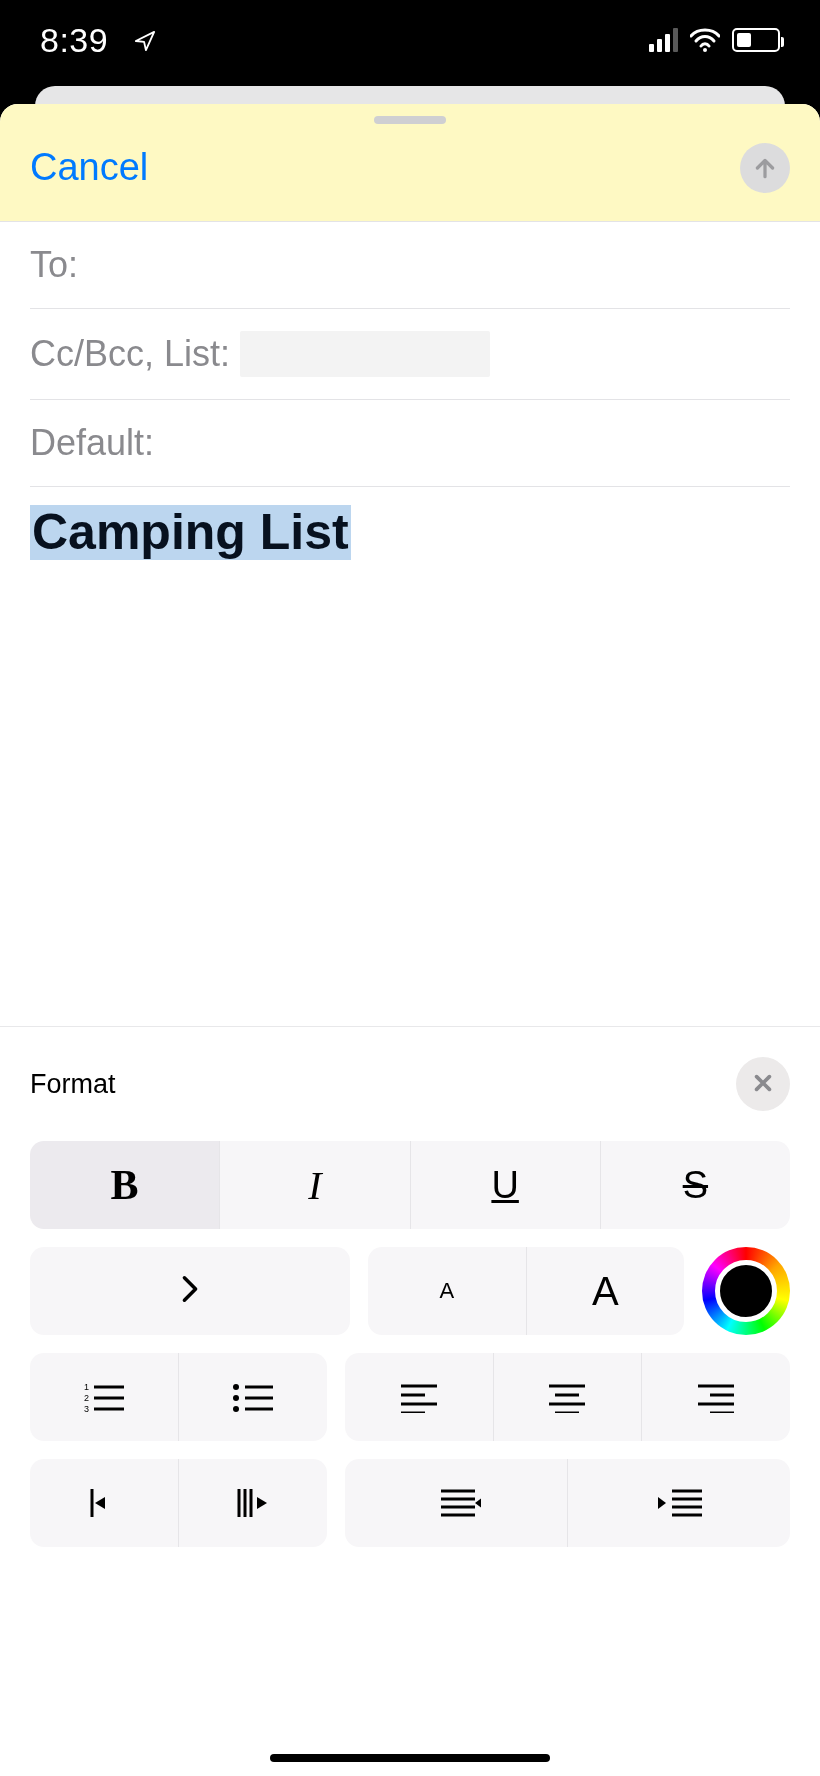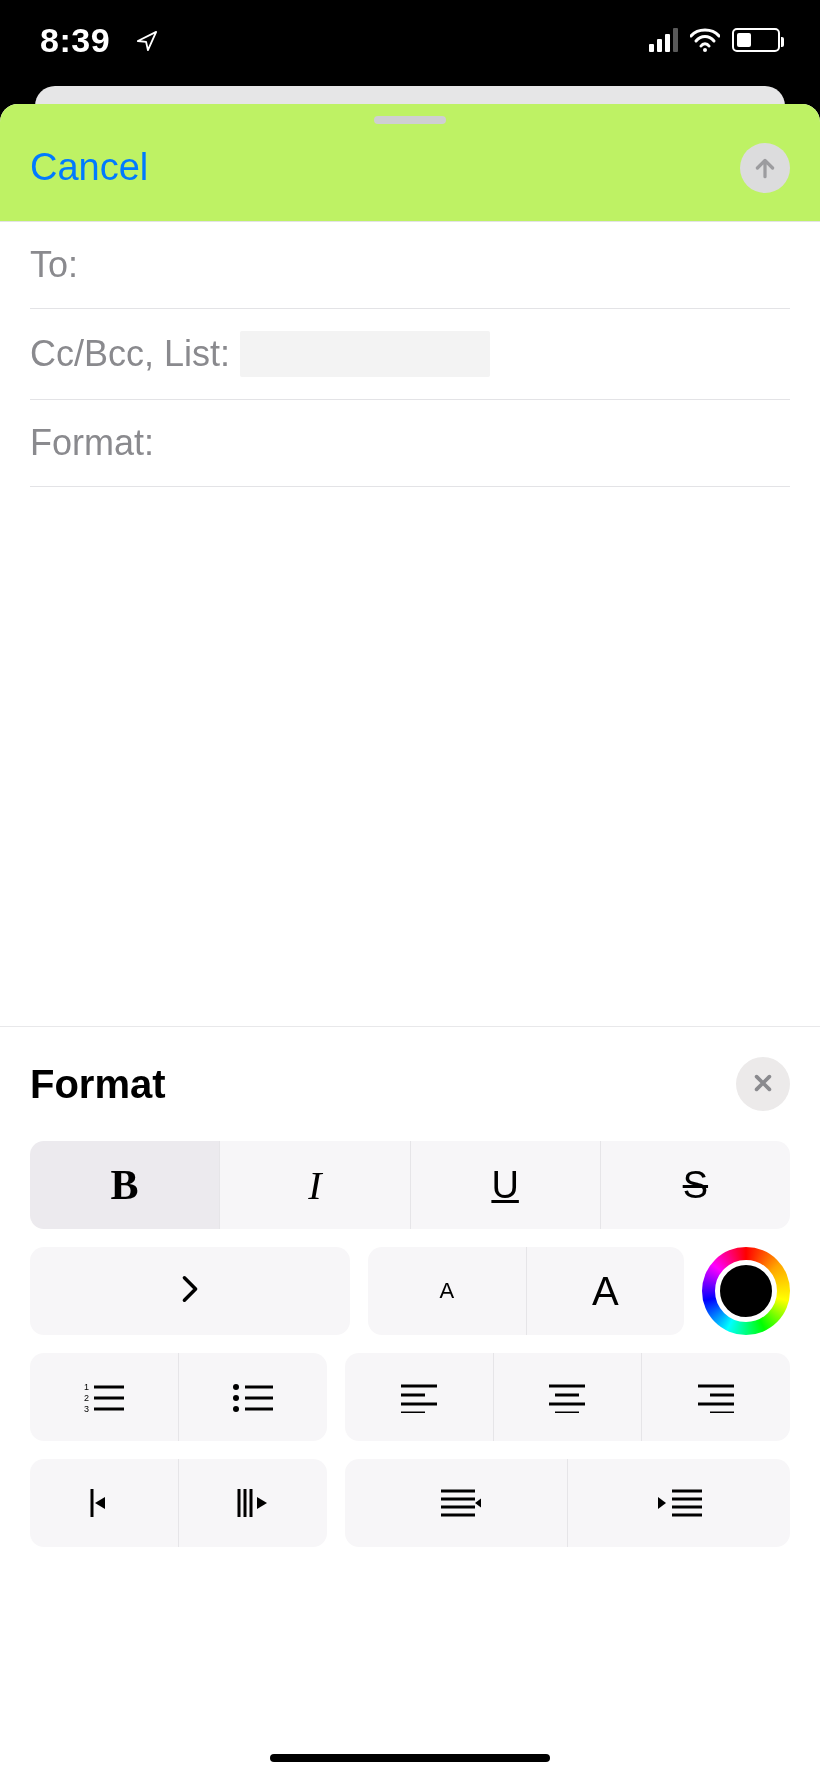--- a/index.html
+++ b/index.html
@@ -1,21 +1,21 @@
 <!DOCTYPE html>
 <html><head>
 <meta charset="utf-8">
 <style>
   * { box-sizing: border-box; margin: 0; padding: 0; }
   html, body { width: 820px; height: 1776px; font-family: -apple-system, "Helvetica Neue", Arial, sans-serif; background:#000; overflow:hidden; }
   .screen { position:relative; width:820px; height:1776px; background:#000; }
 
   
   .statusbar { position:absolute; top:0; left:0; right:0; height:80px; color:#fff; display:flex; align-items:center; justify-content:space-between; padding:0 40px; }
-  .statusbar .time { font-size:34px; font-weight:700; letter-spacing:0.5px; display:flex; align-items:center; gap:26px;}
+  .statusbar .time { font-size:34px; font-weight:400; letter-spacing:0.5px; display:flex; align-items:center; gap:26px;}
   .statusbar .right { display:flex; align-items:center; gap:12px; }
 
   
   .loc-icon { display:inline-block; }
 
   
   .bars { display:flex; align-items:flex-end; gap:3px; height:24px; }
   .bars span { width:5px; background:#fff; border-radius:1px; }
   .bars span.dim { background:rgba(255,255,255,0.35); }
   .b1{height:8px}.b2{height:13px}.b3{height:18px}.b4{height:24px}
@@ -26,41 +26,41 @@
   
   .battery { position:relative; width:48px; height:24px; border:2px solid #fff; border-radius:5px; display:flex; align-items:center; }
   .battery::after { content:""; position:absolute; right:-6px; top:7px; width:3px; height:10px; background:#fff; border-radius:0 2px 2px 0;}
   .battery .fill { position:absolute; left:3px; top:3px; bottom:3px; width:14px; background:#fff; border-radius:2px;}
 
   
   .under-sheet { position:absolute; top:86px; left:35px; right:35px; height:60px; background:#e6e6e7; border-radius:20px 20px 0 0; }
 
   
   .sheet { position:absolute; top:104px; left:0; right:0; bottom:0; background:#fff; border-radius:18px 18px 0 0; overflow:hidden; }
-  .sheet-header { height:118px; background:#bef264; position:relative; display:flex; align-items:center; justify-content:center; border-bottom:1px solid #e3e3e6;}
+  .sheet-header { height:118px; background:#fef9c3; position:relative; display:flex; align-items:center; justify-content:center; border-bottom:1px solid #e3e3e6;}
   .grabber { position:absolute; top:12px; left:50%; transform:translateX(-50%); width:72px; height:8px; background:#cfcfd2; border-radius:4px; }
   .cancel-btn { position:absolute; left:30px; top:50%; transform:translateY(-40%); color:#007aff; font-size:38px; font-weight:400; }
   .title { font-size:38px; font-weight:700; color:#000; margin-top:10px;}
   .send-btn { position:absolute; right:30px; top:50%; transform:translateY(-40%); width:50px; height:50px; background:#dcdcdd; border-radius:25px; display:flex; align-items:center; justify-content:center; }
   .send-btn svg { display:block; }
 
   .fields { padding:0 30px; }
   .field-row { border-bottom:1px solid #e3e3e6; padding:22px 0; display:flex; align-items:center; gap:10px; }
   .field-row.first { border-top:none; }
   .field-label { color:#8a8a8e; font-size:36px; font-weight:400;text-align:right; }
   .field-input { flex:1; border:none; outline:none; font-size:36px; color:#000; background:transparent; }
   .redacted { display:inline-block; width:250px; height:46px; background:#f3f3f3; border-radius:2px; }
 
   .body-area { position:relative; padding:18px 30px; }
   .sel-highlight { display:inline-block; background:#bcd6ef; padding:0 2px; font-size:50px; font-weight:700; color:#07111f; line-height:1.1; position:relative;}
 
   
   .format-panel { position:absolute; left:0; right:0; bottom:0; top:922px; background:#fff; border-top:1px solid #e8e8ea; padding:30px 30px 50px 30px; }
   .format-header { display:flex; align-items:center; justify-content:space-between; margin-bottom:30px;}
-  .format-title { font-size:40px; font-weight:700; }
+  .format-title { font-size:27px; font-weight:400; }
   .close-x { width:54px; height:54px; background:#eceaea; border-radius:27px; display:flex; align-items:center; justify-content:center; color:#7b7b7f; font-size:30px; font-weight:700;}
 
   .seg-row { display:flex; gap:0; margin-bottom:18px; }
   .seg4 { flex:1; height:88px; background:#f7f6f8; display:flex; align-items:center; justify-content:center; font-size:38px; position:relative;}
   .seg4:first-child { border-radius:14px 0 0 14px; }
   .seg4:last-child  { border-radius:0 14px 14px 0; }
   .seg4 + .seg4 { border-left:1px solid #e6e5e8; }
   .seg4.active { background:#eceaee; font-weight:800; }
   .bold-glyph { font-family: Georgia, serif; font-weight:800; font-size:42px;}
   .italic-glyph { font-family: Georgia, serif; font-style:italic; font-size:40px;}
@@ -143,25 +143,28 @@
     <div class="fields">
       <div class="field-row first">
         <span class="field-label">To:</span>
         <input class="field-input" style="">
       </div>
       <div class="field-row">
         <span class="field-label">Cc/Bcc, List:</span>
         <span class="redacted"></span>
       </div>
       <div class="field-row">
-        <span class="field-label">Format:</span>
+        <span class="field-label">Default:</span>
         <input class="field-input" style="">
       </div>
     </div>
 
+    <div class="body-area">
+      <span class="sel-highlight">Camping List</span>
+    </div>
 
     <div class="format-panel">
       <div class="format-header">
         <div class="format-title">Format</div>
         <div class="close-x">
           <span>
             <svg width="22" height="22" viewBox="0 0 24 24">
                 <path d="M5 5 L19 19 M19 5 L5 19" stroke="#8a8a8e" stroke-width="4" stroke-linecap="round"></path>
               </svg>
           </span>

